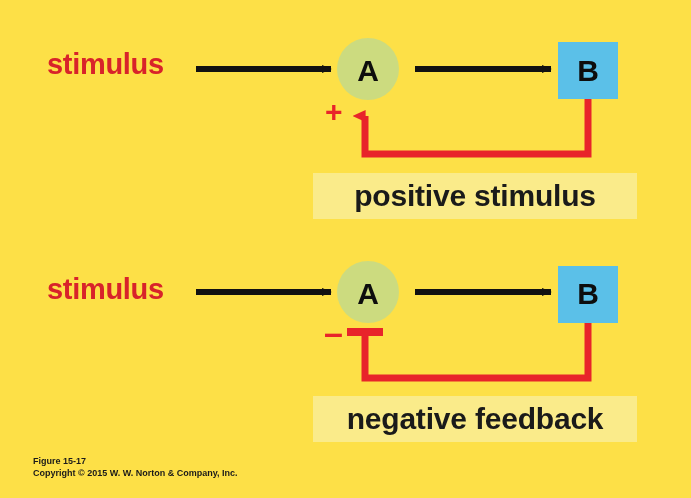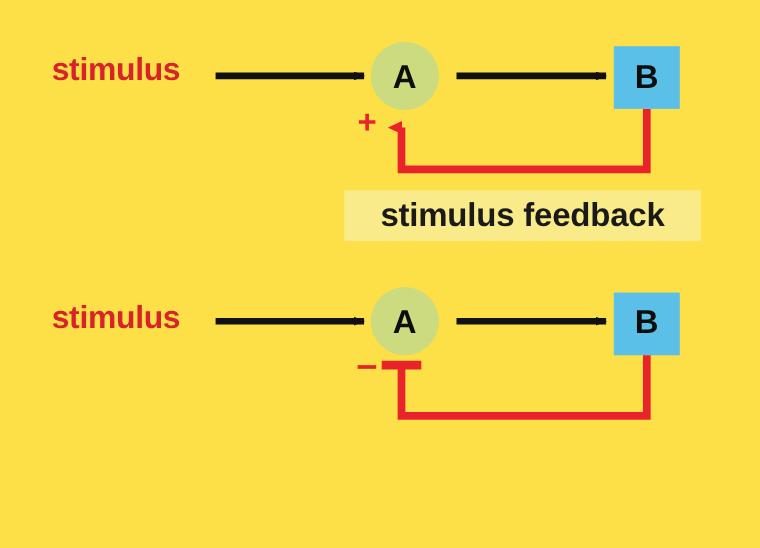--- a/index.html
+++ b/index.html
@@ -142,26 +142,33 @@
 
   <div class="stimulus-label" id="stimulus-label-top">stimulus</div>
 
   <div class="node-letter" id="node-a-letter-top">A</div>
 
   <div class="node-letter" id="node-b-letter-top">B</div>
 
   <div class="sign-symbol" id="sign-plus">+</div>
 
   <div class="feedback-banner" id="banner-positive">
-    <span class="feedback-banner-text">stimulus feedback</span>
+    <span class="feedback-banner-text">positive stimulus</span>
   </div>
 
   <div class="stimulus-label" id="stimulus-label-bottom">stimulus</div>
 
   <div class="node-letter" id="node-a-letter-bottom">A</div>
 
   <div class="node-letter" id="node-b-letter-bottom">B</div>
 
   <div class="sign-symbol" id="sign-minus">–</div>
 
+  <div class="feedback-banner" id="banner-negative">
+    <span class="feedback-banner-text">negative feedback</span>
+  </div>
 
+  <div id="figure-footer">
+    <div class="footer-line">Figure 15-17</div>
+    <div class="footer-line">Copyright © 2015 W. W. Norton &amp; Company, Inc.</div>
+  </div>
 
 </div>
 
 </body></html>

